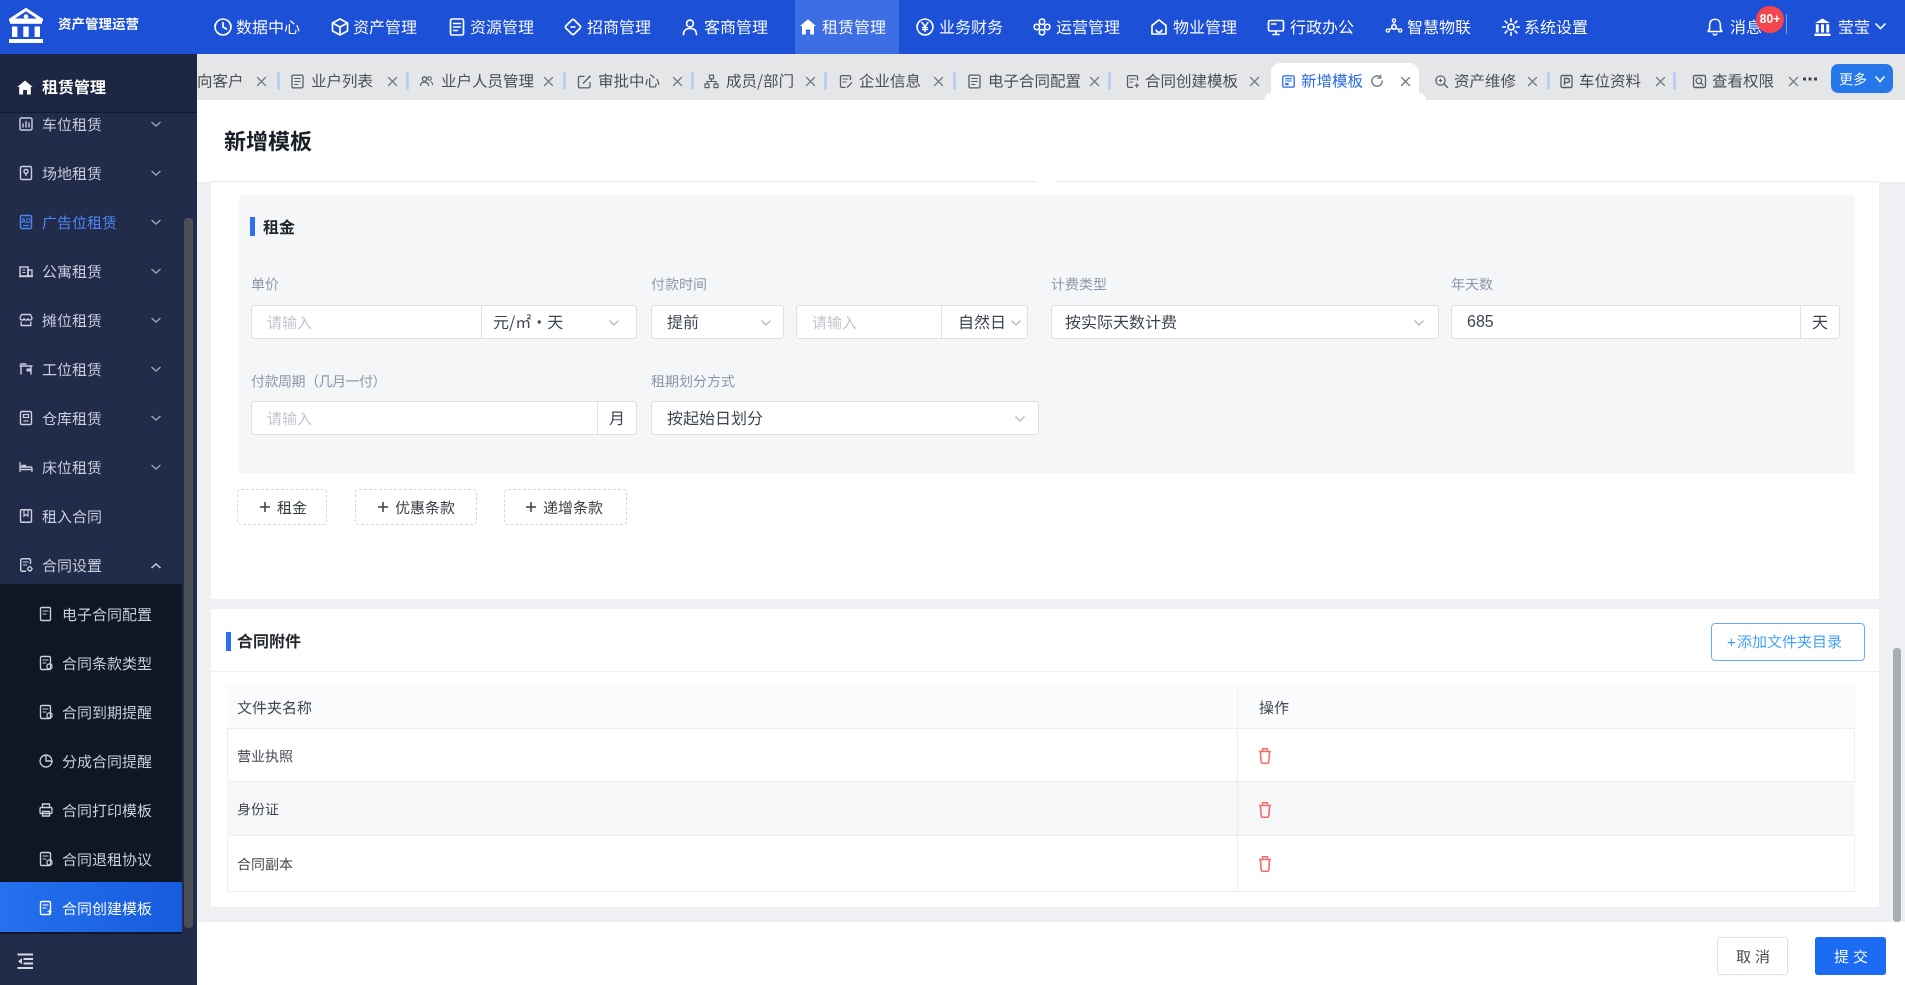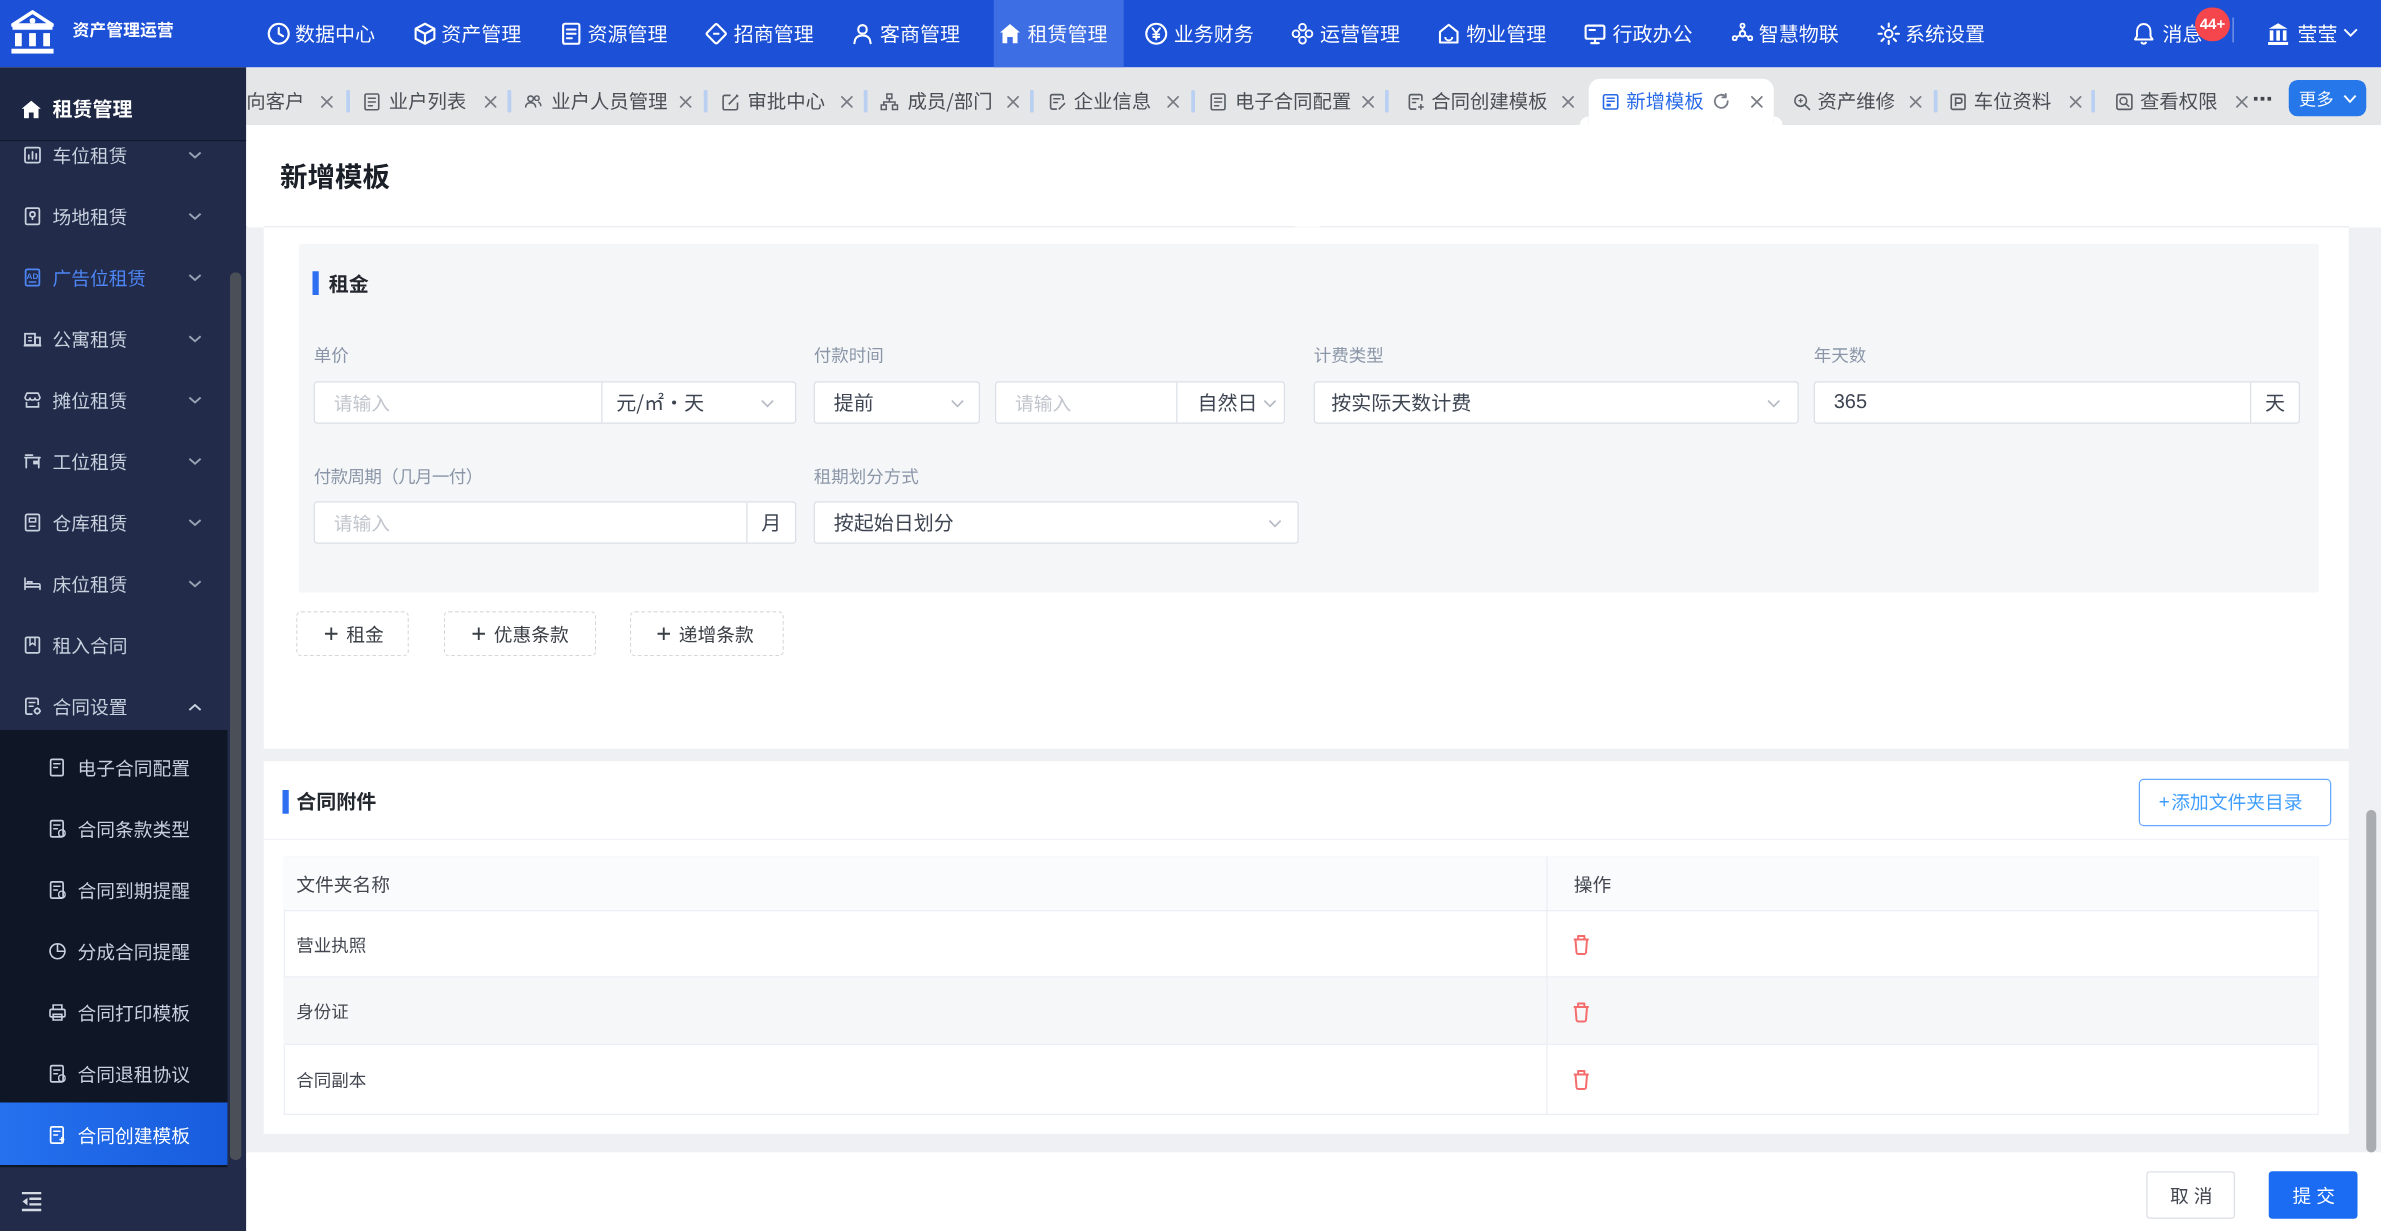--- a/index.html
+++ b/index.html
@@ -150,21 +150,21 @@
     <use href="#q36" x="3000"></use>
   </svg>
 <svg style="position:absolute;left:1705px;top:17px" width="20" height="20" viewBox="0 0 20 20">
     <path d="M10 2.2 C6.7 2.2 4.6 4.8 4.6 8 V12 L3 14.5 H17 L15.4 12 V8 C15.4 4.8 13.3 2.2 10 2.2 Z" fill="none" stroke="#fff" stroke-width="1.6" stroke-linejoin="round"></path>
     <path d="M8 16.5 A 2.1 2.1 0 0 0 12 16.5" fill="none" stroke="#fff" stroke-width="1.6"></path>
   </svg>
 <svg style="position:absolute;left:1730px;top:19.0px;overflow:visible" width="32.0" height="16" viewBox="0 -880 2000 1000" fill="#fff">
     <use href="#q37" x="0"></use>
     <use href="#q38" x="1000"></use>
   </svg>
-<div style="position:absolute;left:1756px;top:5.5px;width:28px;height:27px;border-radius:13.5px;background:#F5454D;color:#fff;font:700 12px 'Liberation Sans',sans-serif;text-align:center;line-height:27px">44+</div>
+<div style="position:absolute;left:1756px;top:5.5px;width:28px;height:27px;border-radius:13.5px;background:#F5454D;color:#fff;font:700 12px 'Liberation Sans',sans-serif;text-align:center;line-height:27px">80+</div>
 <div style="position:absolute;left:1786px;top:14px;width:1px;height:20px;background:rgba(255,255,255,.45)"></div>
 <svg style="position:absolute;left:1813px;top:17px" width="19" height="20" viewBox="0 0 19 20">
     <path d="M9.5 1.5 L17 6 H2 Z" fill="#fff"></path>
     <rect x="2.8" y="7.3" width="2.9" height="8.2" fill="#fff"></rect>
     <rect x="8.05" y="7.3" width="2.9" height="8.2" fill="#fff"></rect>
     <rect x="13.3" y="7.3" width="2.9" height="8.2" fill="#fff"></rect>
     <rect x="1.5" y="16.6" width="16" height="2.4" fill="#fff"></rect>
   </svg>
 <svg style="position:absolute;left:1838px;top:19.0px;overflow:visible" width="32.0" height="16" viewBox="0 -880 2000 1000" fill="#fff">
     <use href="#q39" x="0"></use>
@@ -701,21 +701,21 @@
     <use href="#q116" x="3000"></use>
     <use href="#q6" x="4000"></use>
     <use href="#q113" x="5000"></use>
     <use href="#q114" x="6000"></use>
   </svg>
 <svg style="position:absolute;left:1413px;top:318.5px" width="12" height="8" viewBox="0 0 12 8">
     <path d="M1.5 1.5 L6 6 L10.5 1.5" fill="none" stroke="#B6BBC4" stroke-width="1.4"></path>
   </svg>
 <div style="position:absolute;left:1451px;top:305px;width:389px;height:34px;background:#fff;border:1px solid #DCDFE6;border-radius:3px;box-sizing:border-box"></div>
 <div style="position:absolute;left:1800px;top:306px;width:1px;height:32px;background:#DCDFE6"></div>
-<div style="position:absolute;left:1467px;top:313px;width:60px;height:18px;color:#3E4552;font:16px 'Liberation Sans';line-height:18px">365</div>
+<div style="position:absolute;left:1467px;top:313px;width:60px;height:18px;color:#3E4552;font:16px 'Liberation Sans';line-height:18px">685</div>
 <svg style="position:absolute;left:1812px;top:314.0px;overflow:visible" width="16.0" height="16" viewBox="0 -880 1000 1000" fill="#3E4552">
     <use href="#q116" x="0"></use>
   </svg>
 <svg style="position:absolute;left:251px;top:374.0px;overflow:visible" width="135.5" height="14" viewBox="0 -880 9679 1000" fill="#8A96A8">
     <use href="#q110" x="0"></use>
     <use href="#q61" x="964"></use>
     <use href="#q129" x="1929"></use>
     <use href="#q65" x="2893"></use>
     <use href="#q130" x="3857"></use>
     <use href="#q131" x="4821"></use>

